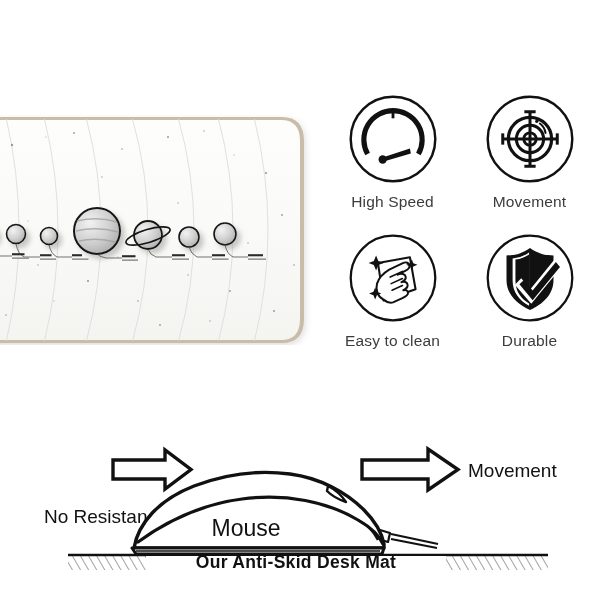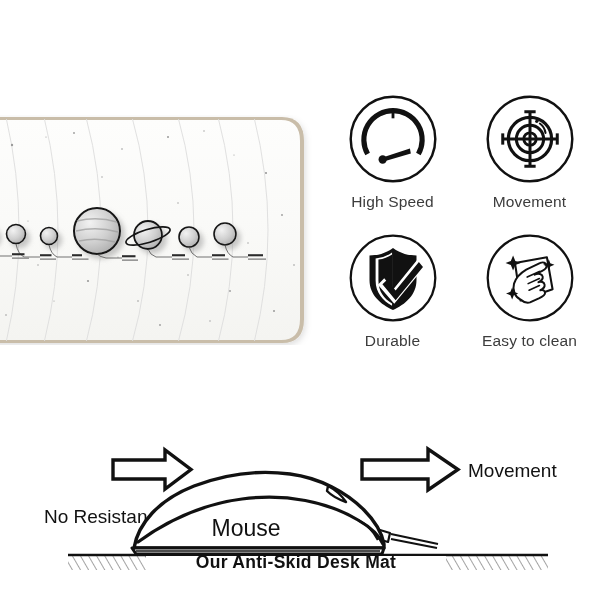--- a/index.html
+++ b/index.html
@@ -267,40 +267,20 @@
         <circle cx="57.2" cy="31.2" r="1.8" fill="#111111"></circle>
       </svg>
     </div>
     <div class="feature-label">Movement</div>
   </div>
 
   <div class="feature-cell">
     <div class="feature-icon-wrap">
       <svg viewBox="0 0 100 100" width="94" height="94" xmlns="http://www.w3.org/2000/svg">
         <circle cx="50" cy="50" r="45" fill="none" stroke="#111111" stroke-width="2.4"></circle>
-        <path d="M 50 18 C 42 24 33 26 25 26 L 25 52 C 25 68 37 78 50 84
-                 C 63 78 75 68 75 52 L 75 26 C 67 26 58 24 50 18 Z" fill="#111111"></path>
-        <path d="M 50 20.5 C 43.5 25.5 36 27.6 29 28.1 L 29 52
-                 C 29 65.5 39 74.6 50 80.3 L 50 20.5 Z" fill="#ffffff" opacity="0"></path>
-        <path d="M 31.5 29.2 C 38 28.4 44.5 26.4 49 22.8 L 49 79.6
-                 C 39.2 74.2 31.5 65.6 31.5 52.6 Z" fill="#ffffff"></path>
-        <path d="M 34.5 30.4 C 40 29.5 45 27.8 49 24.9 L 49 77
-                 C 40.5 72 34.5 64.4 34.5 52.6 Z" fill="#111111"></path>
-
-        <path d="M 44 56 L 54 68 L 84 31 L 92 39 L 55 84 L 37 63 Z" fill="#ffffff" transform="translate(-2,-4) scale(0.97)"></path>
-        <path d="M 47 58 L 56.5 69.5 L 82 38 L 86.5 43.5 L 56.5 80 L 42 62.5 Z" fill="#111111" transform="translate(-2,-4) scale(0.97)"></path>
-      </svg>
-    </div>
-    <div class="feature-label">Durable</div>
-  </div>
-
-  <div class="feature-cell">
-    <div class="feature-icon-wrap">
-      <svg viewBox="0 0 100 100" width="94" height="94" xmlns="http://www.w3.org/2000/svg">
-        <circle cx="50" cy="50" r="45" fill="none" stroke="#111111" stroke-width="2.4"></circle>
 
         <path d="M 34 34 L 68 28 L 74 62 L 40 74 Z" fill="#ffffff" stroke="#111111" stroke-width="2.2" stroke-linejoin="round"></path>
 
         <path d="M 40 73 C 34 70 31 63 33 56 C 35 49 41 44 46 41
                  L 61 34 C 64 32.5 67 34 67.5 36.5 C 68 39 66 41 63 42.5
                  L 55 46.5 C 59 44.5 63 46 63.5 48.5 C 64 51 62 53 59 54.5
                  C 62 53 65 54.5 65.5 57 C 66 59.5 64 61.5 61 63
                  C 63.5 62 66 63.5 66 66 C 66 68.5 63 70 60 71.5
                  L 50 76 C 46 77.5 43 75.5 40 73 Z" fill="#ffffff" stroke="#111111" stroke-width="2.1" stroke-linejoin="round"></path>
         <g stroke="#111111" stroke-width="1.7" fill="none" stroke-linecap="round">
@@ -311,20 +291,40 @@
 
         <g fill="#111111">
           <path d="M 32 26 L 34.4 31.8 L 40 34 L 34.4 36.2 L 32 42 L 29.6 36.2 L 24 34 L 29.6 31.8 Z"></path>
           <path d="M 70 30 L 71.6 34.2 L 76 36 L 71.6 37.8 L 70 42 L 68.4 37.8 L 64 36 L 68.4 34.2 Z"></path>
           <path d="M 31 60 L 32.8 64.6 L 37.5 66.5 L 32.8 68.4 L 31 73 L 29.2 68.4 L 24.5 66.5 L 29.2 64.6 Z"></path>
         </g>
       </svg>
     </div>
     <div class="feature-label">Easy to clean</div>
   </div>
+
+  <div class="feature-cell">
+    <div class="feature-icon-wrap">
+      <svg viewBox="0 0 100 100" width="94" height="94" xmlns="http://www.w3.org/2000/svg">
+        <circle cx="50" cy="50" r="45" fill="none" stroke="#111111" stroke-width="2.4"></circle>
+        <path d="M 50 18 C 42 24 33 26 25 26 L 25 52 C 25 68 37 78 50 84
+                 C 63 78 75 68 75 52 L 75 26 C 67 26 58 24 50 18 Z" fill="#111111"></path>
+        <path d="M 50 20.5 C 43.5 25.5 36 27.6 29 28.1 L 29 52
+                 C 29 65.5 39 74.6 50 80.3 L 50 20.5 Z" fill="#ffffff" opacity="0"></path>
+        <path d="M 31.5 29.2 C 38 28.4 44.5 26.4 49 22.8 L 49 79.6
+                 C 39.2 74.2 31.5 65.6 31.5 52.6 Z" fill="#ffffff"></path>
+        <path d="M 34.5 30.4 C 40 29.5 45 27.8 49 24.9 L 49 77
+                 C 40.5 72 34.5 64.4 34.5 52.6 Z" fill="#111111"></path>
+
+        <path d="M 44 56 L 54 68 L 84 31 L 92 39 L 55 84 L 37 63 Z" fill="#ffffff" transform="translate(-2,-4) scale(0.97)"></path>
+        <path d="M 47 58 L 56.5 69.5 L 82 38 L 86.5 43.5 L 56.5 80 L 42 62.5 Z" fill="#111111" transform="translate(-2,-4) scale(0.97)"></path>
+      </svg>
+    </div>
+    <div class="feature-label">Durable</div>
+  </div>
 </div>
 
 <div id="movement-diagram">
   <svg viewBox="0 0 556 132" width="556" height="132" xmlns="http://www.w3.org/2000/svg">
     <defs>
       <pattern id="hatch" patternUnits="userSpaceOnUse" width="7" height="14" patternTransform="rotate(-30)">
         <line x1="0" y1="0" x2="0" y2="14" stroke="#4a4a4a" stroke-width="1.2"></line>
       </pattern>
     </defs>
 

